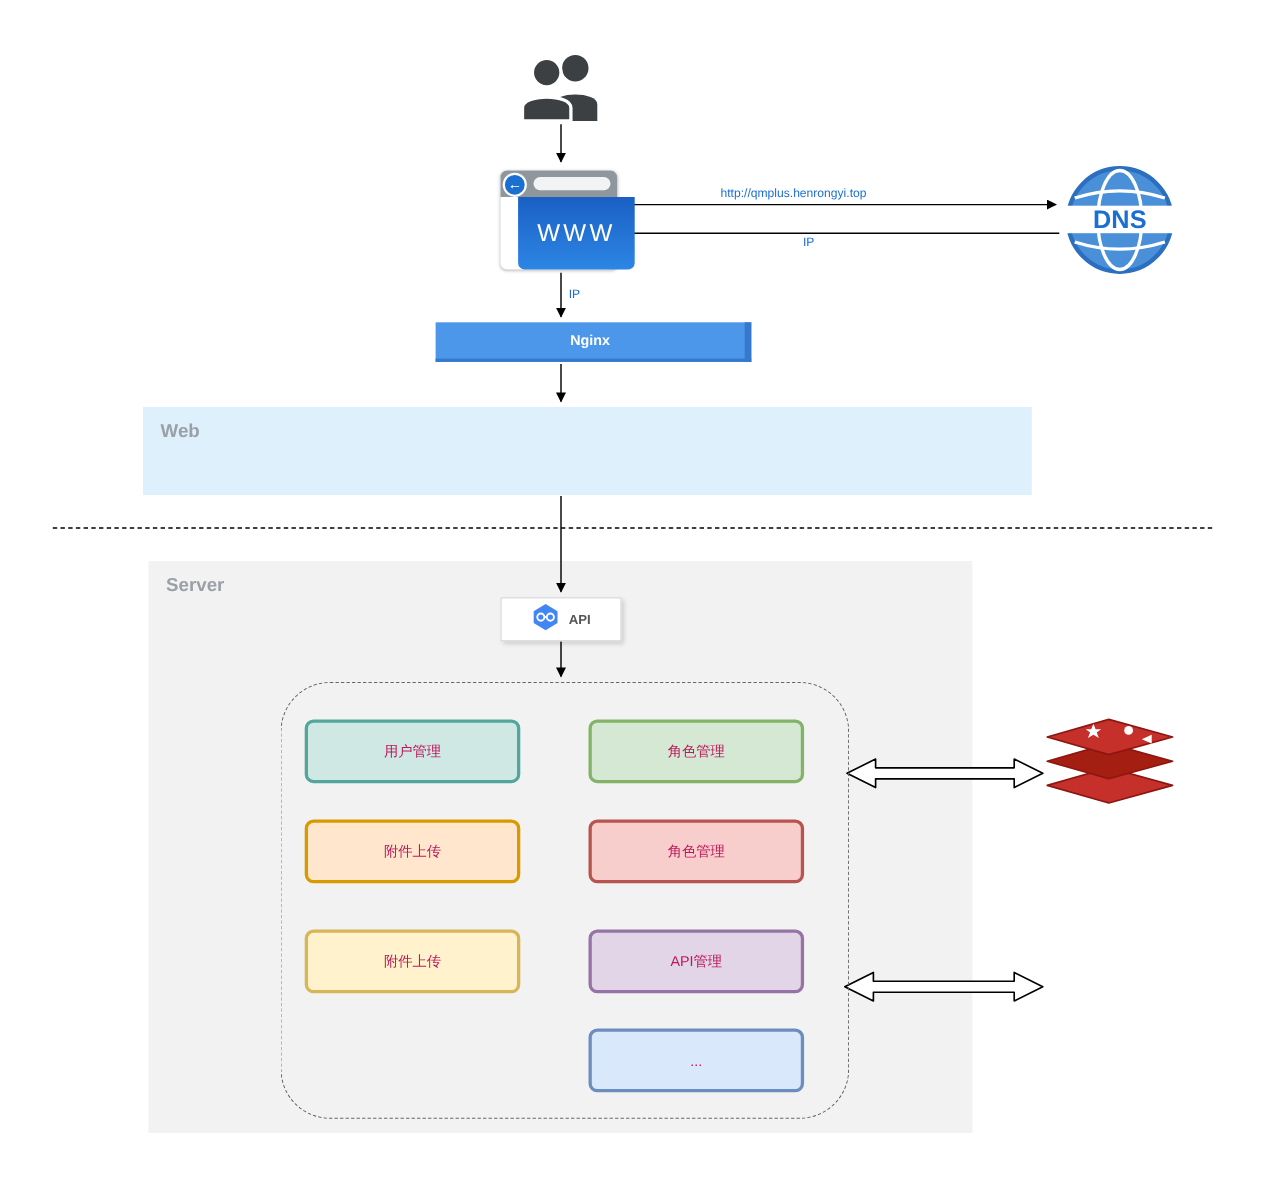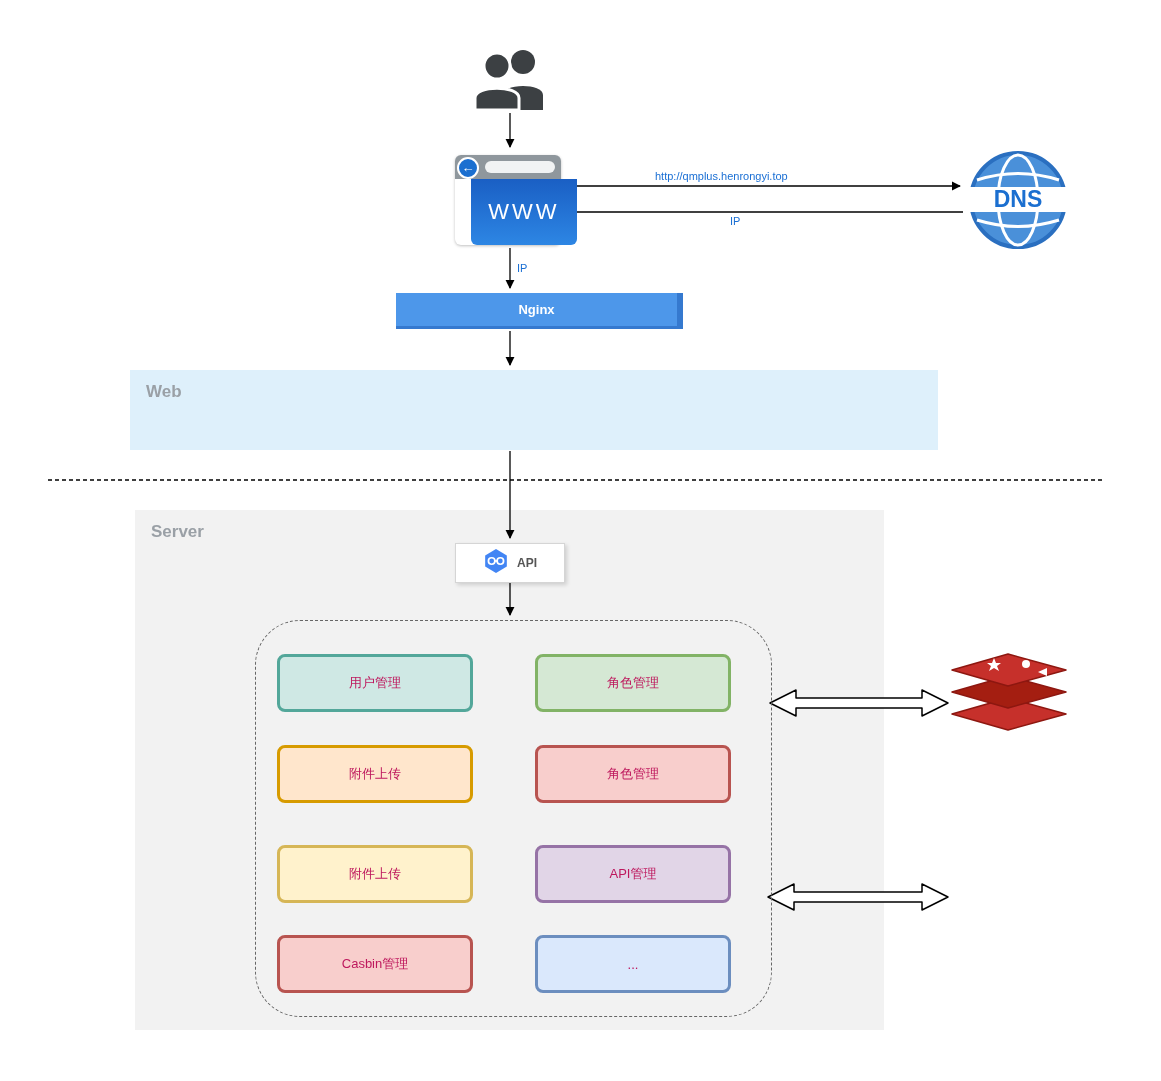--- a/index.html
+++ b/index.html
@@ -161,21 +161,20 @@
   </div>
 
   <div id="module-container"></div>
 
   <div class="module" style="left: 277px; top: 654px; background: rgb(207, 232, 228); border-color: rgb(83, 167, 154);">用户管理</div>
   <div class="module" style="left: 535px; top: 654px; background: rgb(213, 232, 212); border-color: rgb(130, 179, 102);">角色管理</div>
   <div class="module" style="left: 277px; top: 745px; background: rgb(255, 230, 204); border-color: rgb(215, 155, 0);">附件上传</div>
   <div class="module" style="left: 535px; top: 745px; background: rgb(248, 206, 204); border-color: rgb(184, 84, 80);">角色管理</div>
   <div class="module" style="left: 277px; top: 845px; background: rgb(255, 242, 204); border-color: rgb(214, 182, 86);">附件上传</div>
   <div class="module" style="left: 535px; top: 845px; background: rgb(225, 213, 231); border-color: rgb(150, 115, 166);">API管理</div>
-  <div class="module" style="left: 277px; top: 935px; background: rgb(248, 206, 204); border-color: rgb(184, 84, 80);">Casbin管理</div>
   <div class="module" style="left: 535px; top: 935px; background: rgb(218, 232, 252); border-color: rgb(108, 142, 191);">...</div>
 
   <div id="redis-node">
     <svg width="120" height="95" viewBox="0 0 120 95">
       <g stroke="#8d1710" stroke-width="1.5" stroke-linejoin="round">
         <polygon points="58,48 116,64 58,80 2,64" fill="#c6302b"></polygon>
         <polygon points="58,26 116,42 58,58 2,42" fill="#a41e11"></polygon>
         <polygon points="58,4 116,20 58,36 2,20" fill="#c6302b"></polygon>
       </g>
       <circle cx="76" cy="14" r="4" fill="#fff"></circle>

